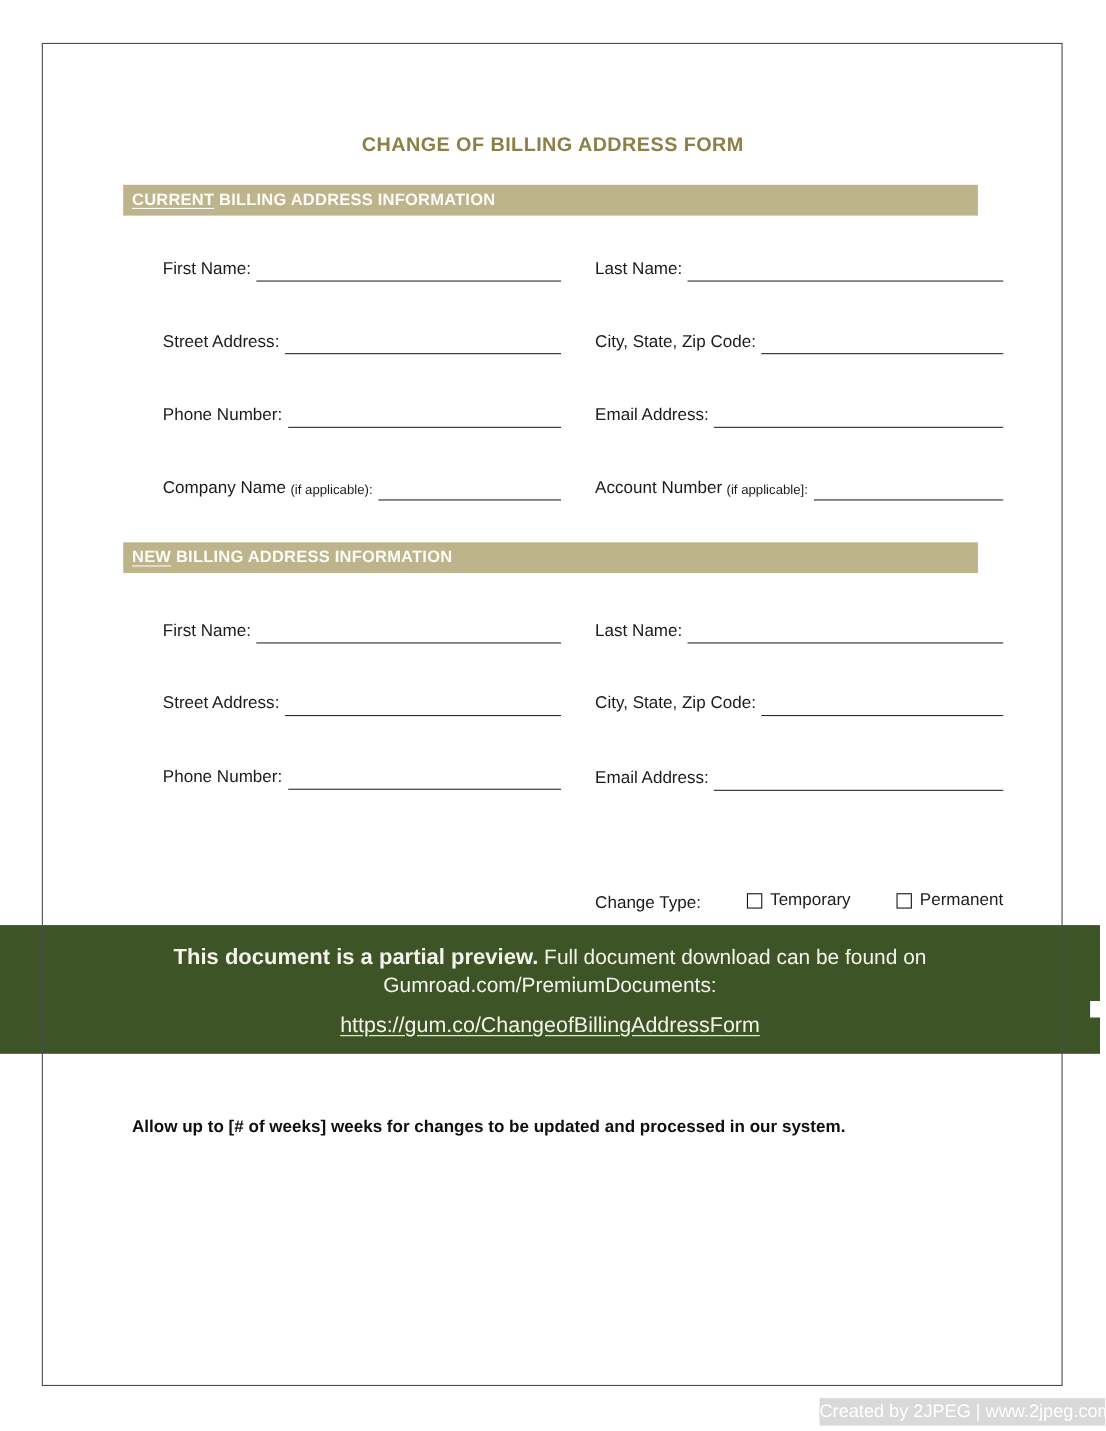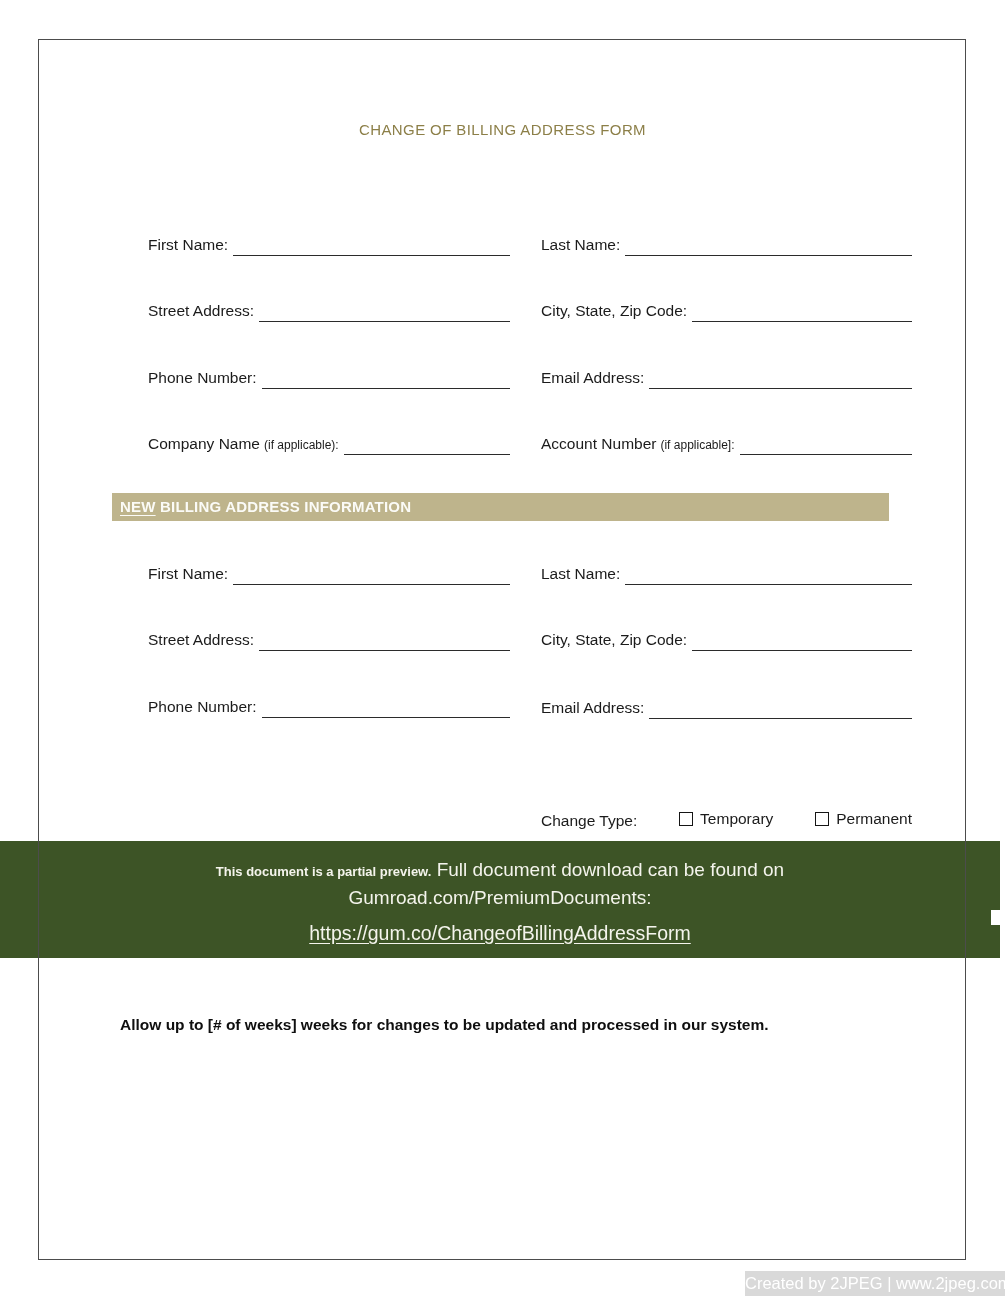--- a/index.html
+++ b/index.html
@@ -20,22 +20,22 @@
     box-sizing: border-box;
     z-index: 10;
     pointer-events: none;
   }
   .title {
     position: absolute;
     top: 121px; left: 0;
     width: 1005px;
     margin: 0;
     text-align: center;
-    font-size: 15px;
-    font-weight: normal;
+    font-size: 18px;
+    font-weight: bold;
     letter-spacing: 0.4px;
     color: #8c7f48;
   }
   .bar {
     position: absolute;
     left: 112px;
     width: 777px;
     height: 28px;
     background: #beb48c;
     color: #fbfbf7;
@@ -76,21 +76,21 @@
     position: absolute;
     left: 0; top: 841px;
     width: 1000px; height: 117px;
     background: #3d5426;
     text-align: center;
     color: #f4f4ec;
     z-index: 5;
   }
   .banner-line1 { margin-top: 16px; font-size: 19px; line-height: 26px; }
   .banner-line2 { font-size: 19px; line-height: 26px; }
-  .banner-line1 b { font-size: 13px; }
+  .banner-line1 b { font-size: 20px; }
   .banner-link {
     display: inline-block;
     margin-top: 11px;
     font-size: 19.5px;
     color: #f4f4ec;
     text-decoration: underline;
     text-underline-offset: 3px;
     cursor: pointer;
   }
   .banner-notch {
@@ -122,20 +122,23 @@
   }
 </style>
 </head>
 <body>
 
 <div class="canvas">
   <div class="page-border"></div>
 
   <h1 class="title">CHANGE OF BILLING ADDRESS FORM</h1>
 
+  <div class="bar" style="top:168px">
+    <span class="bar-word">CURRENT</span><span> BILLING ADDRESS INFORMATION</span>
+  </div>
 
   <div class="field fl" style="top:234px">
     <span class="lbl">First Name:</span>
     <span class="blank"></span>
   </div>
   <div class="field fr" style="top:234px">
     <span class="lbl">Last Name:</span>
     <span class="blank"></span>
   </div>
 

